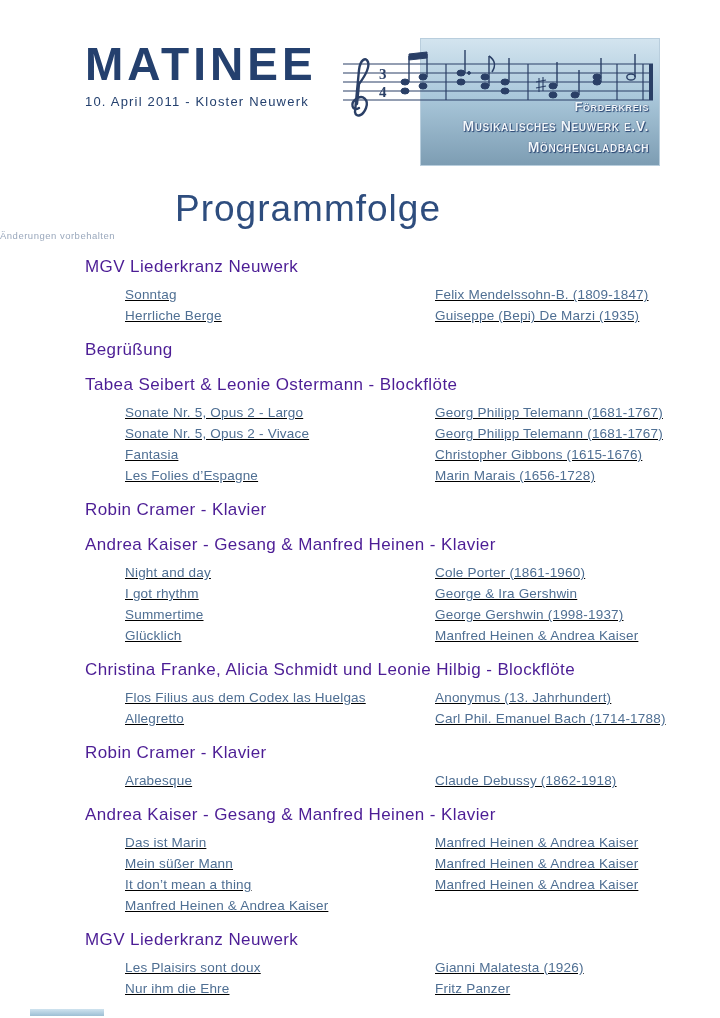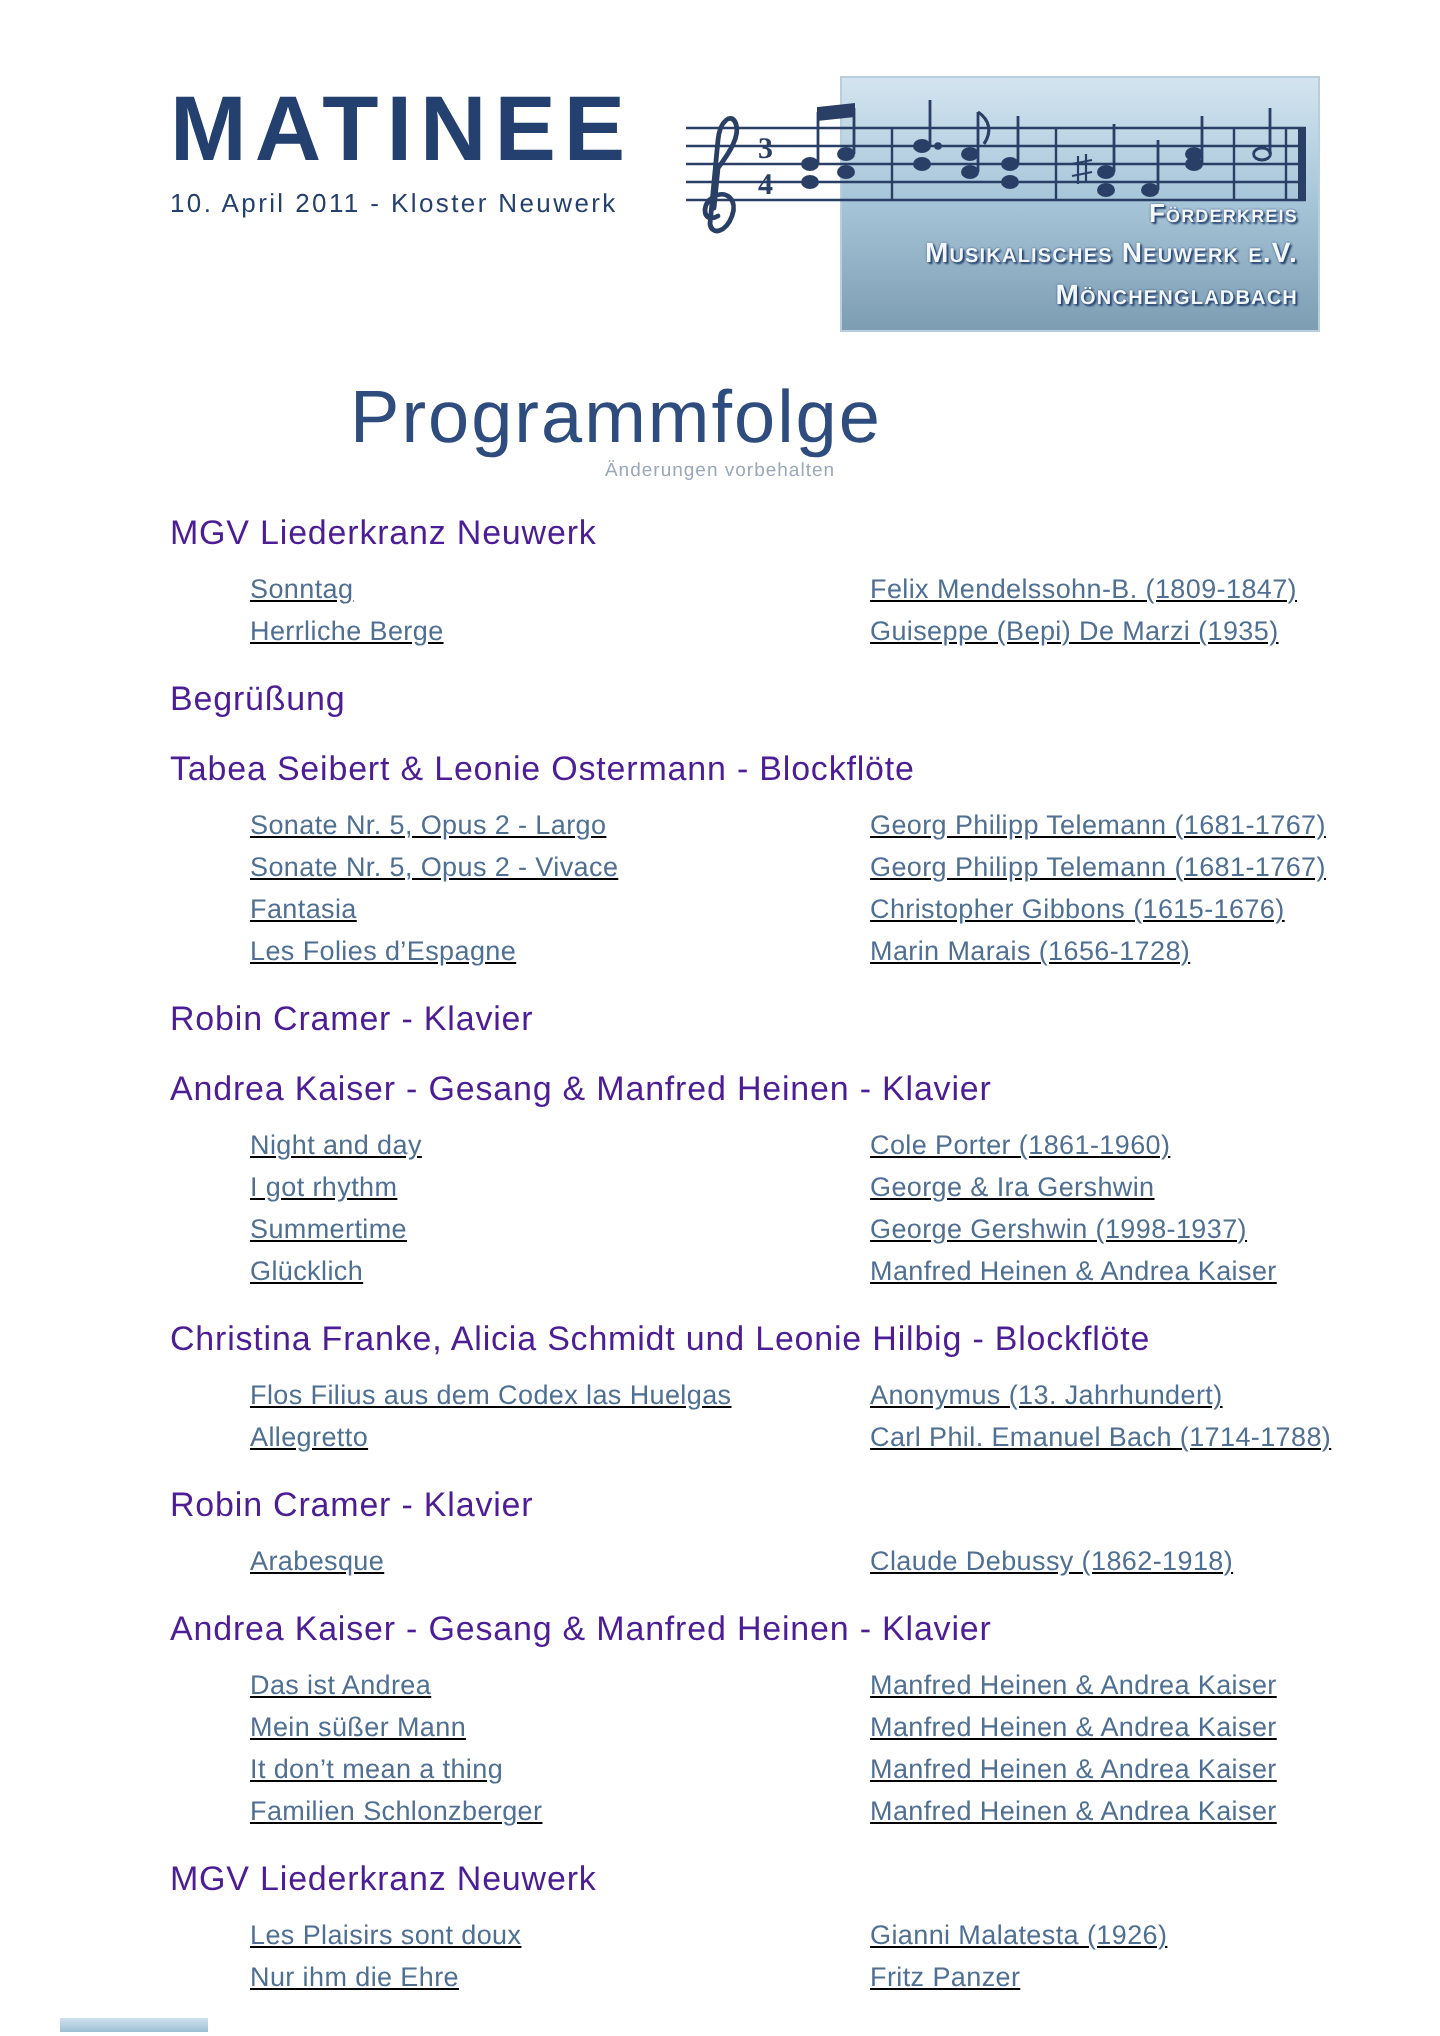--- a/index.html
+++ b/index.html
@@ -77,21 +77,21 @@
     text-align: center;
     color: #2e4d7e;
     font-size: 37px;
     font-weight: 400;
     letter-spacing: 1px;
   }
   .page-subtitle {
     position: absolute;
     left: 0; top: 230px;
     width: 720px;
-    text-align: center;
+    text-align: left;
     color: #9aa8bc;
     font-size: 9.5px;
     letter-spacing: 0.5px;
   }
 
   
   .program {
     position: absolute;
     left: 85px;
     top: 256px;
@@ -304,33 +304,32 @@
             <span class="item-title">Arabesque</span>
             <span class="item-composer">Claude Debussy (1862-1918)</span>
           </div>
         </div>
     </div>
 
     <div class="section">
       <div class="section-header">Andrea Kaiser - Gesang &amp; Manfred Heinen - Klavier</div>
       <div>
           <div class="item-row">
-            <span class="item-title">Das ist Andrea</span>
+            <span class="item-title">Das ist Marin</span>
             <span class="item-composer">Manfred Heinen &amp; Andrea Kaiser</span>
           </div>
           <div class="item-row">
             <span class="item-title">Mein süßer Mann</span>
             <span class="item-composer">Manfred Heinen &amp; Andrea Kaiser</span>
           </div>
           <div class="item-row">
             <span class="item-title">It don’t mean a thing</span>
             <span class="item-composer">Manfred Heinen &amp; Andrea Kaiser</span>
           </div>
           <div class="item-row">
-            <span class="item-title">Familien Schlonzberger</span>
             <span class="item-composer">Manfred Heinen &amp; Andrea Kaiser</span>
           </div>
         </div>
     </div>
 
     <div class="section">
       <div class="section-header">MGV Liederkranz Neuwerk</div>
       <div>
           <div class="item-row">
             <span class="item-title">Les Plaisirs sont doux</span>

